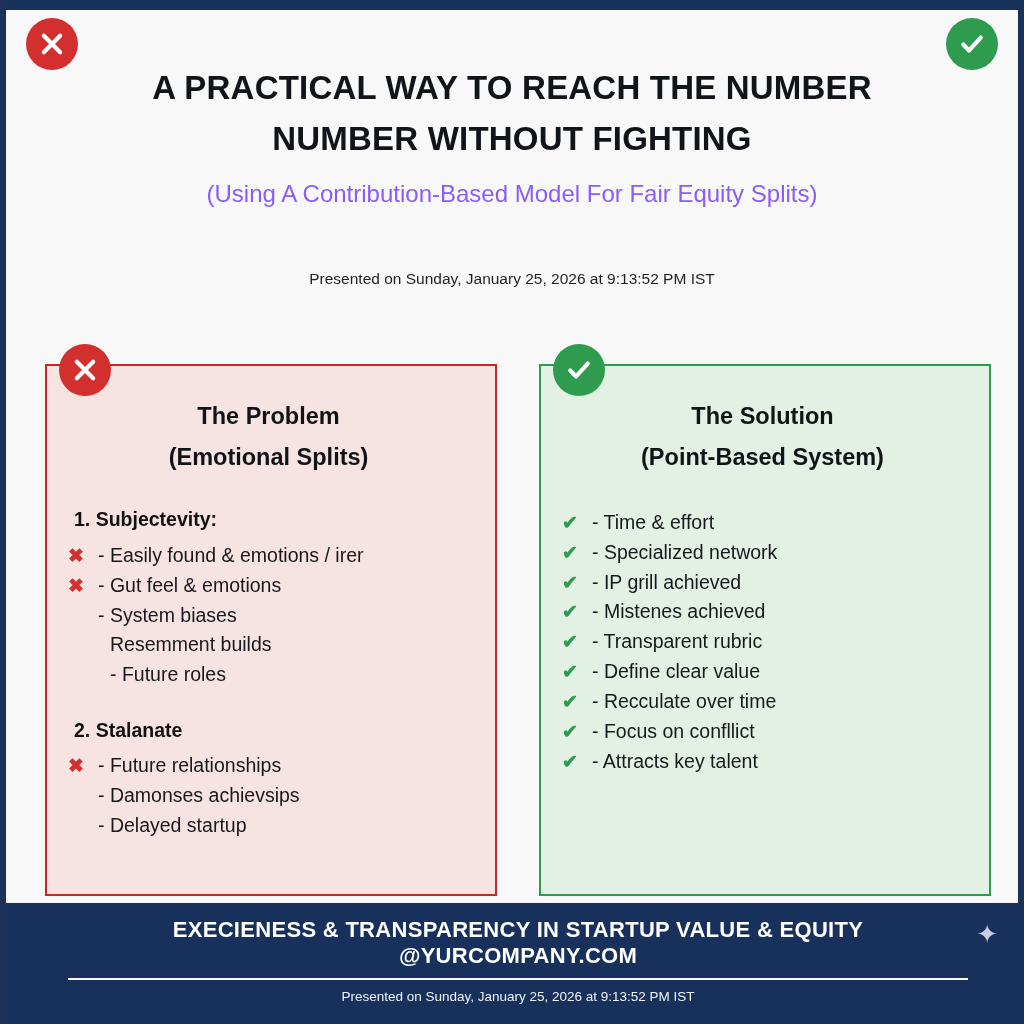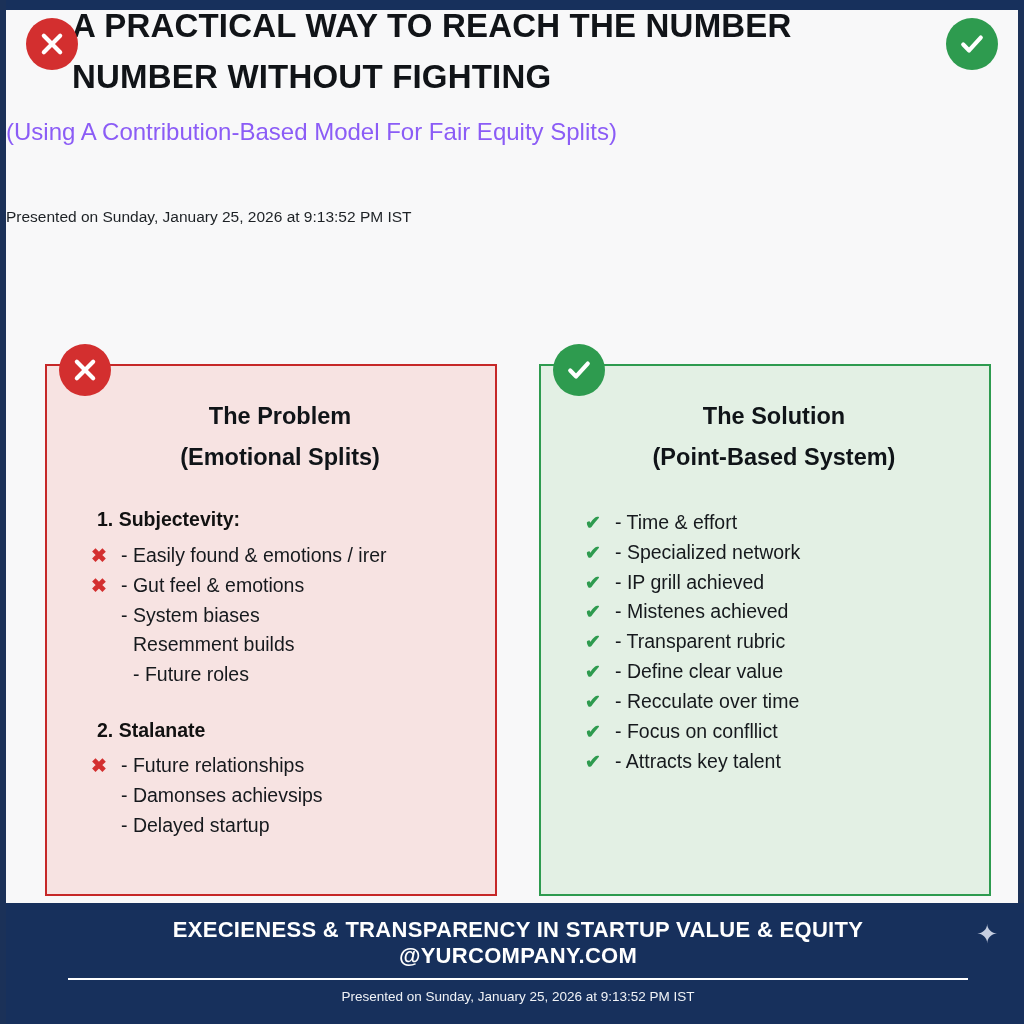--- a/index.html
+++ b/index.html
@@ -59,20 +59,22 @@
   }
   .badge-check {
     top: 18px;
     right: 20px;
     background: #2e9b4f;
   }
   .badge svg { width: 28px; height: 28px; }
 
   
   .header {
+    padding-top: 62px;
+    text-align: center;
   }
   .title {
     font-size: 33px;
     font-weight: bold;
     color: #111418;
     letter-spacing: 0.2px;
     line-height: 1.55;
     margin: 0 auto;
     max-width: 880px;
     text-transform: uppercase;
@@ -97,21 +99,21 @@
     width: 1024px;
     display: flex;
     justify-content: center;
     gap: 42px;
   }
   .panel {
     position: relative;
     width: 452px;
     min-height: 532px;
     box-sizing: border-box;
-    padding: 24px 26px 26px 44px;
+    padding: 24px 26px 26px 21px;
   }
   .panel-problem {
     background: #f7e3e2;
     border: 2px solid #c62828;
   }
   .panel-solution {
     background: #e3f0e4;
     border: 2px solid #2e9b4f;
   }
   .panel-badge {

